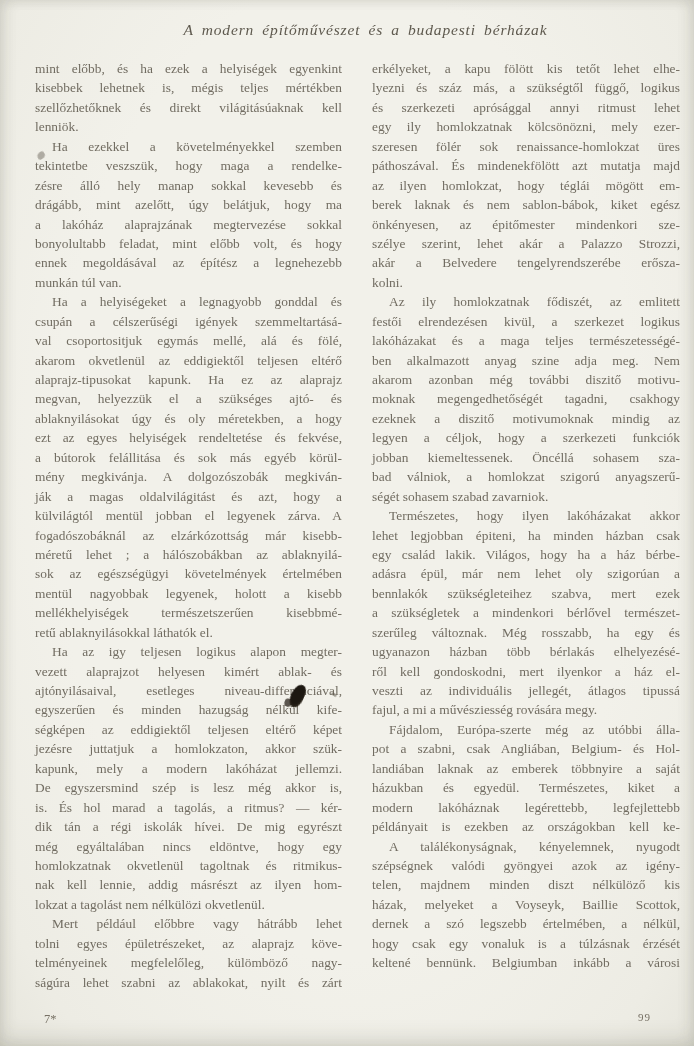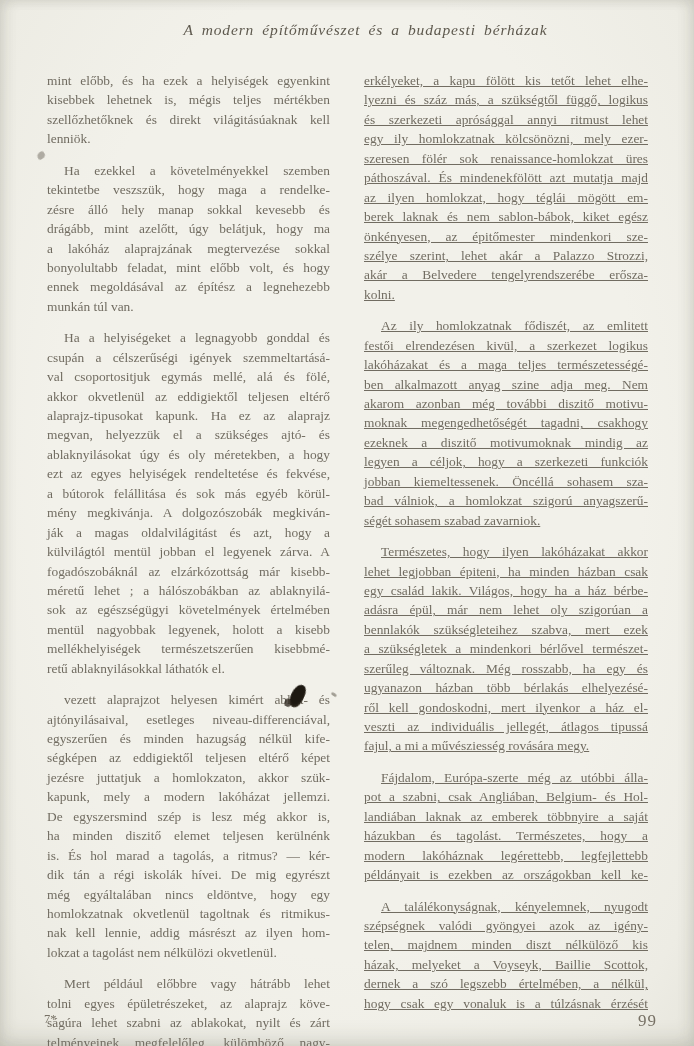--- a/index.html
+++ b/index.html
@@ -33,37 +33,37 @@
     padding-left: 37px;
   }
   .col {
     position: absolute;
     top: 59px;
     font-size: 13.4px;
     line-height: 19.45px;
     color: #716c61;
   }
   .col-left  { left: 35px;  width: 307px; }
-  .col-right { left: 352px; width: 308px; text-decoration: underline; }
-  .par { margin: 12px; }
+  .col-right { left: 372px; width: 308px; }
+  .par { margin: 0; }
   .par.indent .line:first-child { text-indent: 17px; }
   .line {
     text-align: justify;
     text-align-last: justify;
     white-space: normal;
     height: 19.45px;
     overflow: visible;
   }
   .line.end { text-align-last: left; }
   .footer-mark {
     position: absolute;
     color: #777165;
   }
   .footer-left  { left: 44px;  top: 1012px; font-size: 12.5px; }
-  .footer-right { left: 638px; top: 1011px; font-size: 17px; letter-spacing: 1px; }
+  .footer-right { left: 638px; top: 1011px; font-size: 11px; letter-spacing: 1px; }
   .ink-blot {
     position: absolute;
     left: 291px; top: 684px;
     width: 13px; height: 24px;
     background: radial-gradient(ellipse at 45% 40%, #1d1811 55%, #3a3226 80%, rgba(58,50,38,0.25) 100%);
     border-radius: 58% 42% 50% 50%;
     transform: rotate(24deg);
     filter: blur(0.4px);
   }
   .ink-blot::after {
@@ -115,57 +115,57 @@
         <div class="line">drágább, mint azelőtt, úgy belátjuk, hogy ma</div>
         <div class="line">a lakóház alaprajzának megtervezése sokkal</div>
         <div class="line">bonyolultabb feladat, mint előbb volt, és hogy</div>
         <div class="line">ennek megoldásával az építész a legnehezebb</div>
         <div class="line end">munkán túl van.</div>
       </div>
       <div class="par indent">
         <div class="line">Ha a helyiségeket a legnagyobb gonddal és</div>
         <div class="line">csupán a célszerűségi igények szemmeltartásá-</div>
         <div class="line">val csoportositjuk egymás mellé, alá és fölé,</div>
-        <div class="line">akkor okvetlenül az eddigiektől teljesen eltérő</div>
+        <div class="line">akarom okvetlenül az eddigiektől teljesen eltérő</div>
         <div class="line">alaprajz-tipusokat kapunk. Ha ez az alaprajz</div>
         <div class="line">megvan, helyezzük el a szükséges ajtó- és</div>
         <div class="line">ablaknyilásokat úgy és oly méretekben, a hogy</div>
         <div class="line">ezt az egyes helyiségek rendeltetése és fekvése,</div>
         <div class="line">a bútorok felállitása és sok más egyéb körül-</div>
         <div class="line">mény megkivánja. A dolgozószobák megkiván-</div>
         <div class="line">ják a magas oldalvilágitást és azt, hogy a</div>
         <div class="line">külvilágtól mentül jobban el legyenek zárva. A</div>
         <div class="line">fogadószobáknál az elzárkózottság már kisebb-</div>
         <div class="line">méretű lehet ; a hálószobákban az ablaknyilá-</div>
         <div class="line">sok az egészségügyi követelmények értelmében</div>
         <div class="line">mentül nagyobbak legyenek, holott a kisebb</div>
         <div class="line">mellékhelyiségek természetszerűen kisebbmé-</div>
         <div class="line end">retű ablaknyilásokkal láthatók el.</div>
       </div>
       <div class="par indent">
+        <div class="line">Ha az igy teljesen logikus alapon megter-</div>
         <div class="line">vezett alaprajzot helyesen kimért ablak- és</div>
         <div class="line">ajtónyilásaival, esetleges niveau-differenciával,</div>
         <div class="line">egyszerűen és minden hazugság nélkül kife-</div>
         <div class="line">ségképen az eddigiektől teljesen eltérő képet</div>
         <div class="line">jezésre juttatjuk a homlokzaton, akkor szük-</div>
         <div class="line">kapunk, mely a modern lakóházat jellemzi.</div>
         <div class="line">De egyszersmind szép is lesz még akkor is,</div>
-        <div class="line">ha minden diszitő elemet teljesen kerülnénk</div>
         <div class="line">is. És hol marad a tagolás, a ritmus? — kér-</div>
         <div class="line">dik tán a régi iskolák hívei. De mig egyrészt</div>
         <div class="line">még egyáltalában nincs eldöntve, hogy egy</div>
         <div class="line">homlokzatnak okvetlenül tagoltnak és ritmikus-</div>
         <div class="line">nak kell lennie, addig másrészt az ilyen hom-</div>
         <div class="line end">lokzat a tagolást nem nélkülözi okvetlenül.</div>
       </div>
       <div class="par indent">
         <div class="line">Mert például előbbre vagy hátrább lehet</div>
         <div class="line">tolni egyes épületrészeket, az alaprajz köve-</div>
+        <div class="line">telményeinek megfelelőleg, külömböző nagy-</div>
         <div class="line">ságúra lehet szabni az ablakokat, nyilt és zárt</div>
-        <div class="line">telményeinek megfelelőleg, külömböző nagy-</div>
       </div>
     </div>
 
   <div class="col col-right">
       <div class="par">
         <div class="line">erkélyeket, a kapu fölött kis tetőt lehet elhe-</div>
         <div class="line">lyezni és száz más, a szükségtől függő, logikus</div>
         <div class="line">és szerkezeti aprósággal annyi ritmust lehet</div>
         <div class="line">egy ily homlokzatnak kölcsönözni, mely ezer-</div>
         <div class="line">szeresen fölér sok renaissance-homlokzat üres</div>
@@ -200,31 +200,32 @@
         <div class="line">szerűleg változnak. Még rosszabb, ha egy és</div>
         <div class="line">ugyanazon házban több bérlakás elhelyezésé-</div>
         <div class="line">ről kell gondoskodni, mert ilyenkor a ház el-</div>
         <div class="line">veszti az individuális jellegét, átlagos tipussá</div>
         <div class="line end">fajul, a mi a művésziesség rovására megy.</div>
       </div>
       <div class="par indent">
         <div class="line">Fájdalom, Európa-szerte még az utóbbi álla-</div>
         <div class="line">pot a szabni, csak Angliában, Belgium- és Hol-</div>
         <div class="line">landiában laknak az emberek többnyire a saját</div>
-        <div class="line">házukban és tagolást. Természetes, hogy a</div>
+        <div class="line">házukban és egyedül. Természetes, kiket a</div>
         <div class="line">modern lakóháznak legérettebb, legfejlettebb</div>
         <div class="line">példányait is ezekben az országokban kell ke-</div>
       </div>
       <div class="par indent">
         <div class="line">A találékonyságnak, kényelemnek, nyugodt</div>
         <div class="line">szépségnek valódi gyöngyei azok az igény-</div>
         <div class="line">telen, majdnem minden diszt nélkülöző kis</div>
         <div class="line">házak, melyeket a Voyseyk, Baillie Scottok,</div>
         <div class="line">dernek a szó legszebb értelmében, a nélkül,</div>
         <div class="line">hogy csak egy vonaluk is a túlzásnak érzését</div>
+        <div class="line">keltené bennünk. Belgiumban inkább a városi</div>
       </div>
     </div>
 
   <div class="ink-speck-1"></div>
   <div class="ink-blot"></div>
   <div class="ink-speck-2"></div>
 
   <div class="footer-mark footer-left">7*</div>
 
   <div class="footer-mark footer-right">99</div>

